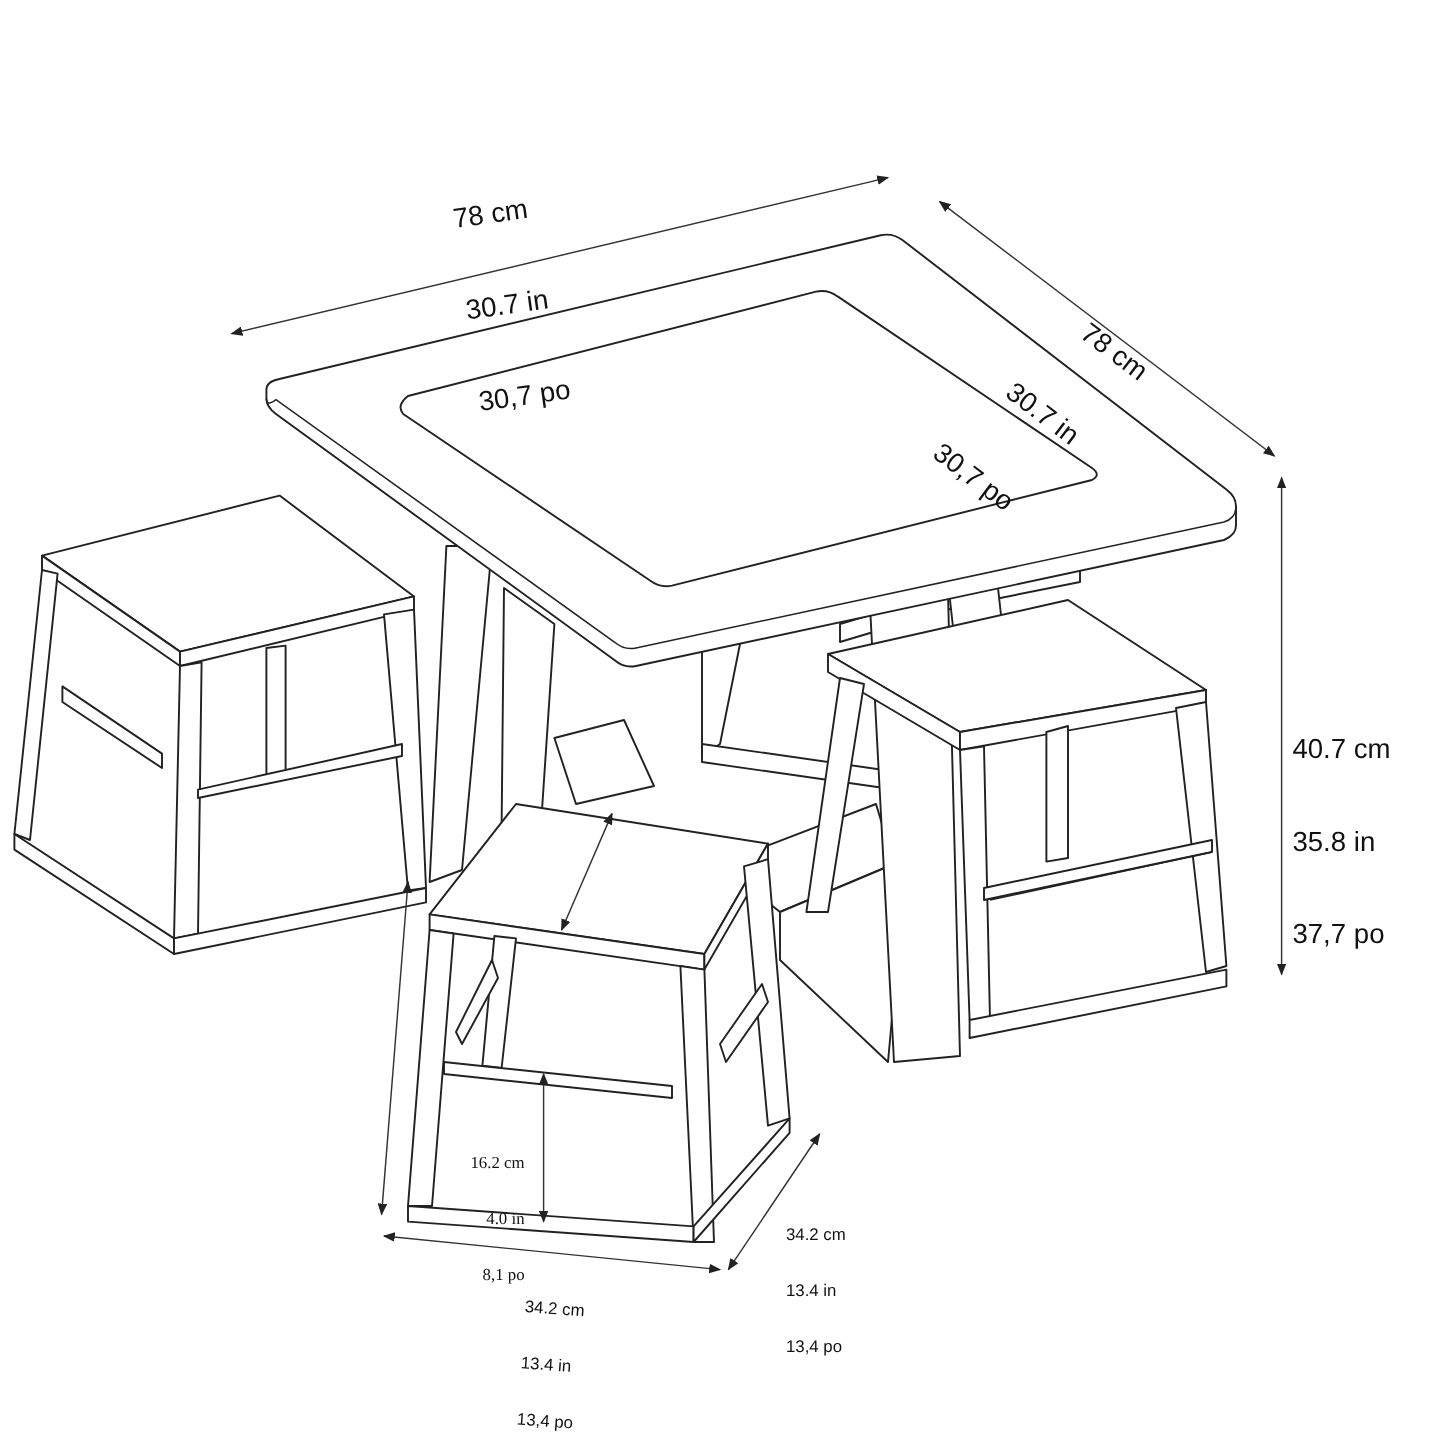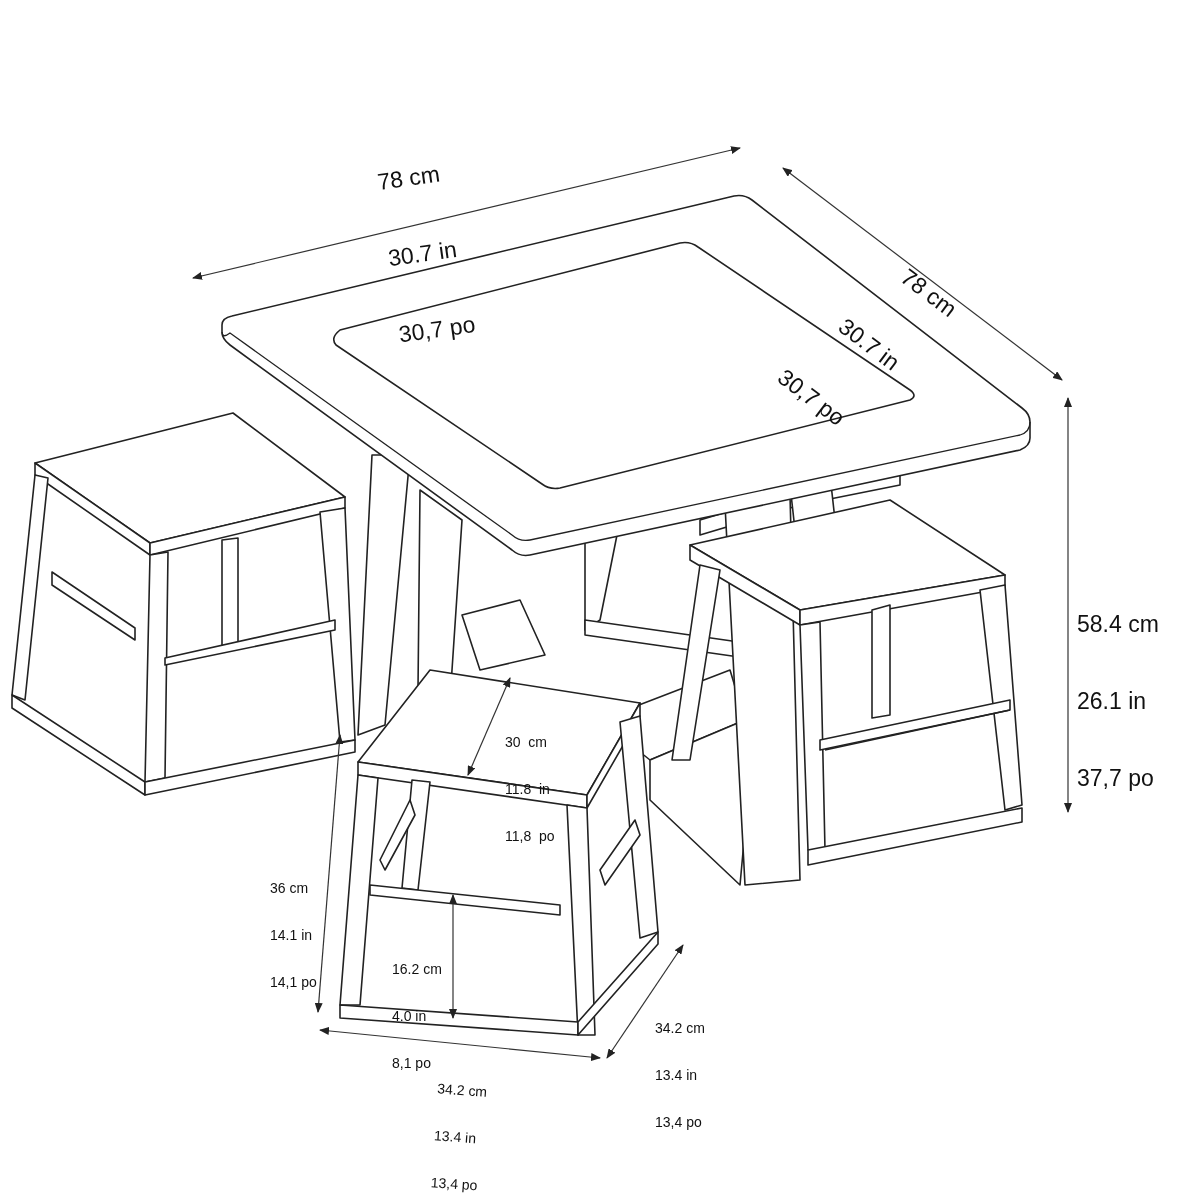--- a/index.html
+++ b/index.html
@@ -109,38 +109,28 @@
     <span>30,7 po</span>
   </div>
 
   <div class="lbl big" style="left:912px; top:200px; transform: rotate(37deg); transform-origin: left top;">
     <span style="margin-left:38px;">78 cm</span>
     <span style="margin-left:18px;">30.7 in</span>
     <span>30,7 po</span>
   </div>
 
   <div class="lbl big" style="left:1077px; top:560px;">
-    <span>58.4 cm</span>
-    <span>26.1 in</span>
+    <span>40.7 cm</span>
+    <span>35.8 in</span>
     <span>37,7 po</span>
   </div>
 
-  <div class="lbl small" style="left:505px; top:704px;">
-    <span>30  cm</span>
-    <span>11.8  in</span>
-    <span>11,8  po</span>
-  </div>
 
-  <div class="lbl small" style="left:270px; top:850px;">
-    <span>36 cm</span>
-    <span>14.1 in</span>
-    <span>14,1 po</span>
-  </div>
 
-  <div class="lbl small" style="left:392px; top:931px; text-align:left;">
+  <div class="lbl small" style="left:392px; top:931px; text-align:right;font-family:Liberation Serif, serif;">
     <span>16.2 cm</span>
     <span>4.0 in</span>
     <span>8,1 po</span>
   </div>
 
   <div class="lbl small" style="left:655px; top:990px;">
     <span>34.2 cm</span>
     <span>13.4 in</span>
     <span>13,4 po</span>
   </div>

